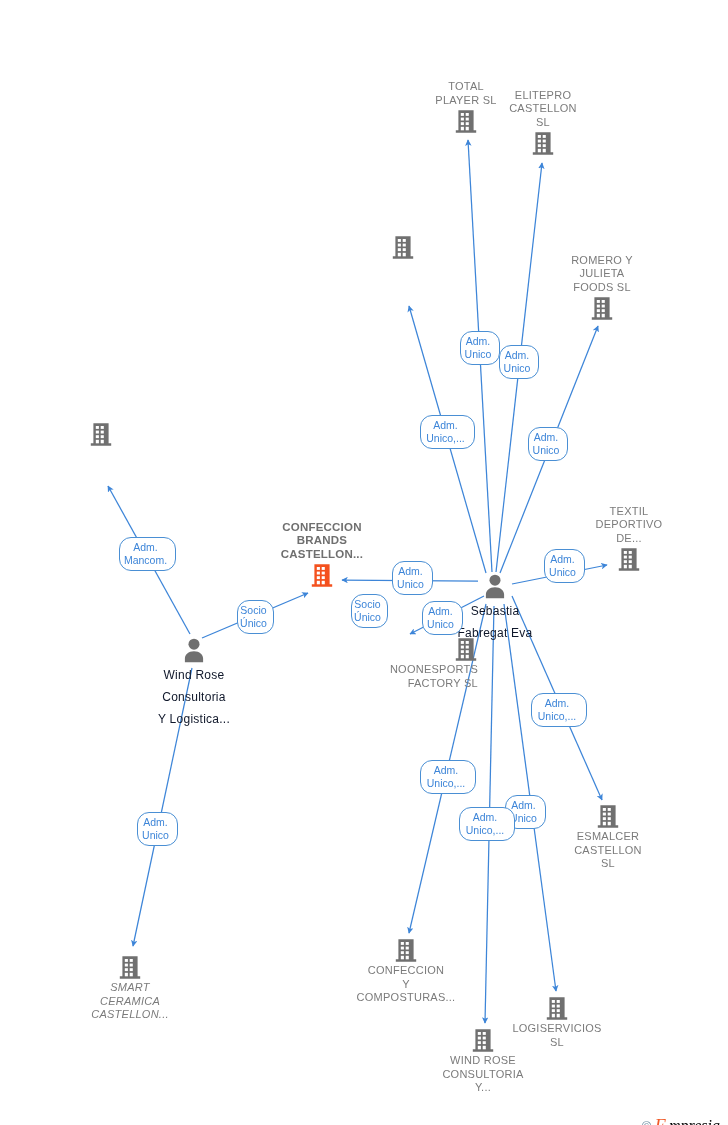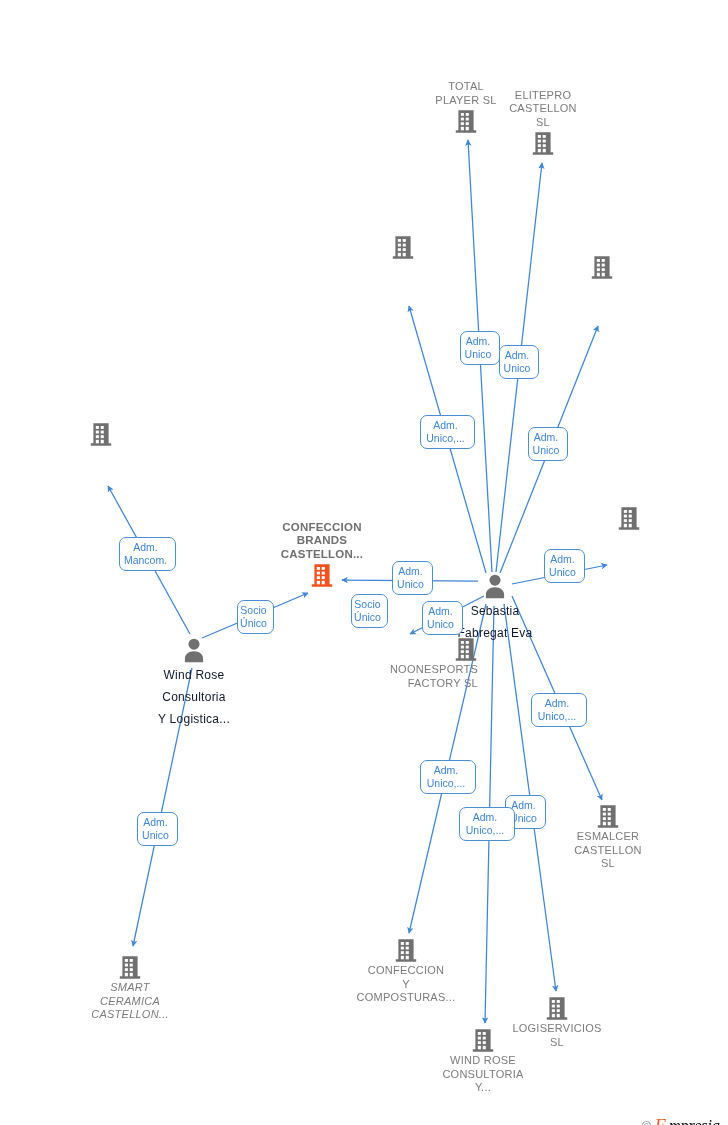--- a/index.html
+++ b/index.html
@@ -37,21 +37,21 @@
   .node.person .caption{color:#0f172a;text-transform:none;font-size:12px;line-height:22px;}
   .node.company .caption{text-transform:uppercase;}
   .node.focus .caption{color:#6f6f6f;font-weight:bold;font-size:11.5px;letter-spacing:.2px;}
 
   
   .rel{
     position:absolute;
     box-sizing:border-box;
     background:#ffffff;
     border:1.3px solid #4a8fd4;
-    border-radius:7px;
+    border-radius:12px;
     color:#3d85d8;
     font-size:10.5px;
     line-height:13px;
     text-align:center;
     padding:3px 4px 4px 0;
     white-space:pre-line;
     cursor:pointer;
   }
 
   
@@ -135,20 +135,23 @@
             <rect x="16.6" y="5.0" width="0.1" height="0.1" fill="#fff"></rect>
             <rect x="6.8" y="9.6" width="3.1" height="2.9" fill="#fff"></rect>
             <rect x="11.7" y="9.6" width="3.1" height="2.9" fill="#fff"></rect>
             <rect x="6.8" y="14.2" width="3.1" height="2.9" fill="#fff"></rect>
             <rect x="11.7" y="14.2" width="3.1" height="2.9" fill="#fff"></rect>
             <rect x="6.8" y="18.8" width="3.1" height="3.5" fill="#fff"></rect>
             <rect x="11.7" y="18.8" width="3.1" height="3.5" fill="#fff"></rect>
           </svg></span>
       </div>
       <div class="node company caption-top" style="left: 602px; top: 237.5px;">
+        <span class="caption">ROMERO Y
+JULIETA
+FOODS  SL</span>
         <span class="glyph"><svg width="24" height="26" viewBox="0 0 24 26" xmlns="http://www.w3.org/2000/svg">
             <path fill="#707070" d="M4.4 2.2h15.2v20.1h2.6v2.5H1.8v-2.5h2.6V2.2z"></path>
             <rect x="6.8" y="5.0" width="3.1" height="2.9" fill="#fff"></rect>
             <rect x="11.7" y="5.0" width="3.1" height="2.9" fill="#fff"></rect>
             <rect x="16.6" y="5.0" width="0.1" height="0.1" fill="#fff"></rect>
             <rect x="6.8" y="9.6" width="3.1" height="2.9" fill="#fff"></rect>
             <rect x="11.7" y="9.6" width="3.1" height="2.9" fill="#fff"></rect>
             <rect x="6.8" y="14.2" width="3.1" height="2.9" fill="#fff"></rect>
             <rect x="11.7" y="14.2" width="3.1" height="2.9" fill="#fff"></rect>
             <rect x="6.8" y="18.8" width="3.1" height="3.5" fill="#fff"></rect>
@@ -163,20 +166,23 @@
             <rect x="16.6" y="5.0" width="0.1" height="0.1" fill="#fff"></rect>
             <rect x="6.8" y="9.6" width="3.1" height="2.9" fill="#fff"></rect>
             <rect x="11.7" y="9.6" width="3.1" height="2.9" fill="#fff"></rect>
             <rect x="6.8" y="14.2" width="3.1" height="2.9" fill="#fff"></rect>
             <rect x="11.7" y="14.2" width="3.1" height="2.9" fill="#fff"></rect>
             <rect x="6.8" y="18.8" width="3.1" height="3.5" fill="#fff"></rect>
             <rect x="11.7" y="18.8" width="3.1" height="3.5" fill="#fff"></rect>
           </svg></span>
       </div>
       <div class="node company caption-top" style="left: 629px; top: 488.5px;">
+        <span class="caption">TEXTIL
+DEPORTIVO
+DE...</span>
         <span class="glyph"><svg width="24" height="26" viewBox="0 0 24 26" xmlns="http://www.w3.org/2000/svg">
             <path fill="#707070" d="M4.4 2.2h15.2v20.1h2.6v2.5H1.8v-2.5h2.6V2.2z"></path>
             <rect x="6.8" y="5.0" width="3.1" height="2.9" fill="#fff"></rect>
             <rect x="11.7" y="5.0" width="3.1" height="2.9" fill="#fff"></rect>
             <rect x="16.6" y="5.0" width="0.1" height="0.1" fill="#fff"></rect>
             <rect x="6.8" y="9.6" width="3.1" height="2.9" fill="#fff"></rect>
             <rect x="11.7" y="9.6" width="3.1" height="2.9" fill="#fff"></rect>
             <rect x="6.8" y="14.2" width="3.1" height="2.9" fill="#fff"></rect>
             <rect x="11.7" y="14.2" width="3.1" height="2.9" fill="#fff"></rect>
             <rect x="6.8" y="18.8" width="3.1" height="3.5" fill="#fff"></rect>

